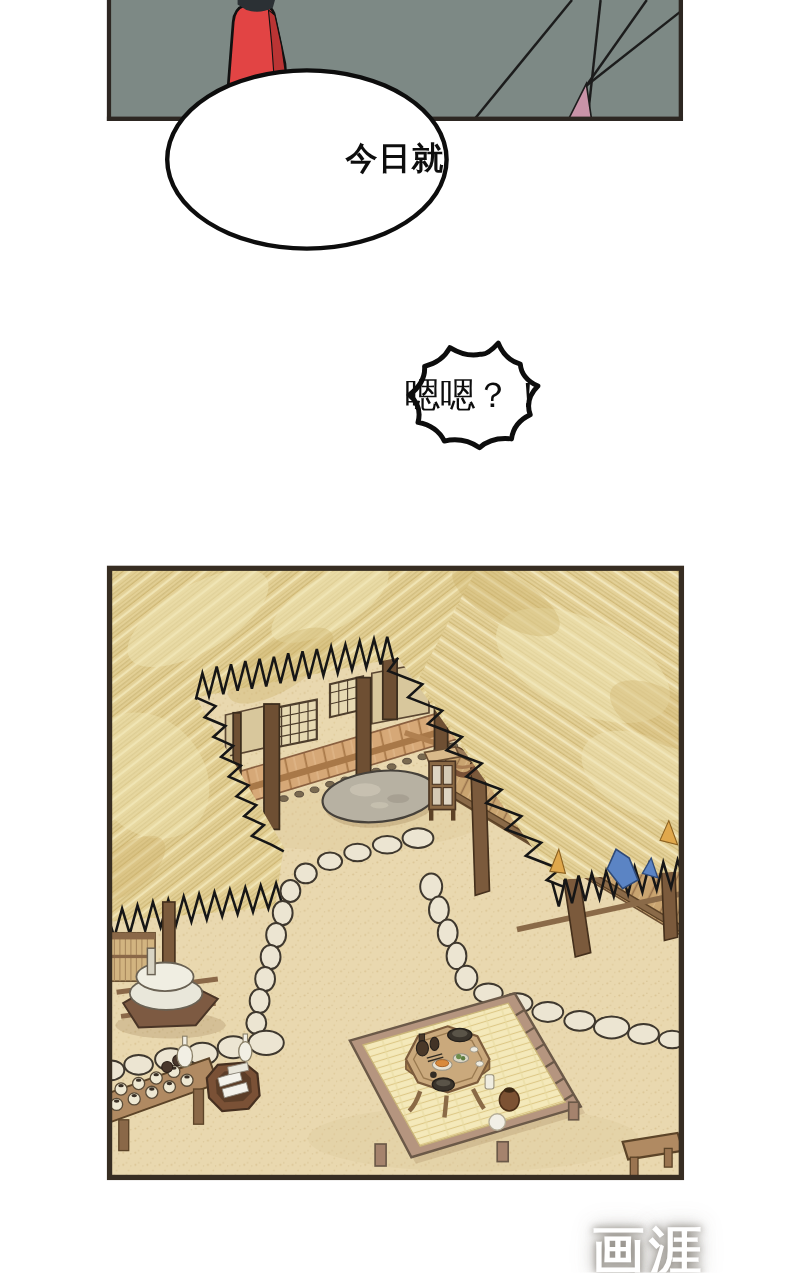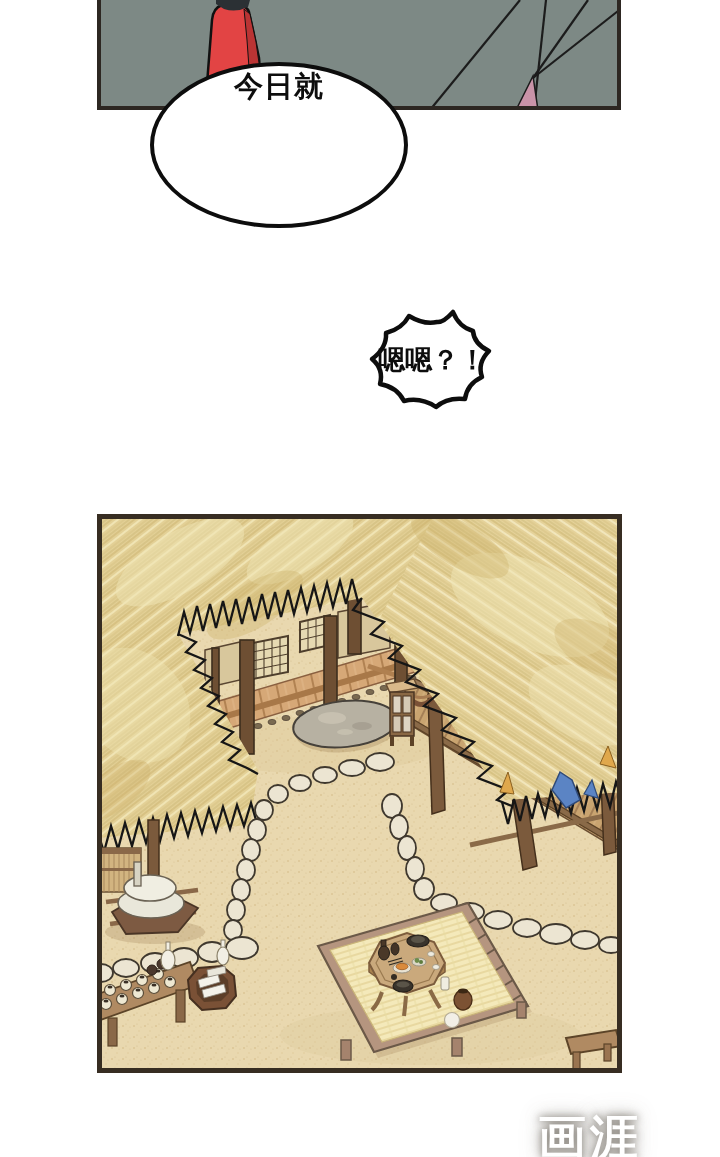--- a/index.html
+++ b/index.html
@@ -2,27 +2,27 @@
 <html><head>
 <meta charset="utf-8">
 <style>
   html,body{margin:0;padding:0;background:#ffffff;}
   .canvas{position:relative;width:720px;height:1157px;background:#fff;overflow:hidden;
           font-family:"Liberation Sans","DejaVu Sans",sans-serif;}
   .abs{position:absolute;}
   .panel-top{left:97px;top:0;width:524px;height:110px;}
   .panel-scene{left:97px;top:514px;width:525px;height:559px;}
   .bubble-oval{left:150px;top:62px;width:258px;height:166px;background:#fff;
-    border:4px solid #0d0d0d;border-radius:50%;z-index:5;display:flex;flex-direction:row;
-    align-items:flex-start;justify-content:center;box-sizing:border-box;}
+    border:4px solid #0d0d0d;border-radius:50%;z-index:5;display:flex;flex-direction:column;
+    align-items:flex-end;justify-content:center;box-sizing:border-box;}
   .bubble-oval span{font-size:29px;font-weight:700;color:#0d0d0d;line-height:41px;letter-spacing:1px;white-space:nowrap;}
   .bubble-spiky{left:364px;top:306px;width:136px;height:108px;z-index:5;}
   .bubble-spiky svg{position:absolute;left:0;top:0;}
   .bubble-spiky .txt{position:absolute;left:0;top:0;width:100%;height:100%;display:flex;
-    align-items:center;justify-content:center;font-size:27px;font-weight:700;color:#0d0d0d;letter-spacing:0px;}
+    align-items:center;justify-content:center;font-size:32px;font-weight:400;color:#0d0d0d;letter-spacing:0px;}
   .watermark{left:538px;top:1106px;font-size:48px;font-weight:800;letter-spacing:4px;color:#ffffff;
     z-index:9;white-space:nowrap;
     text-shadow:0 0 7px rgba(125,120,112,.85),0 0 14px rgba(125,120,112,.55),0 0 22px rgba(125,120,112,.35);}
   svg{display:block;}
 </style>
 </head>
 <body>
 
 <div class="canvas">
 

